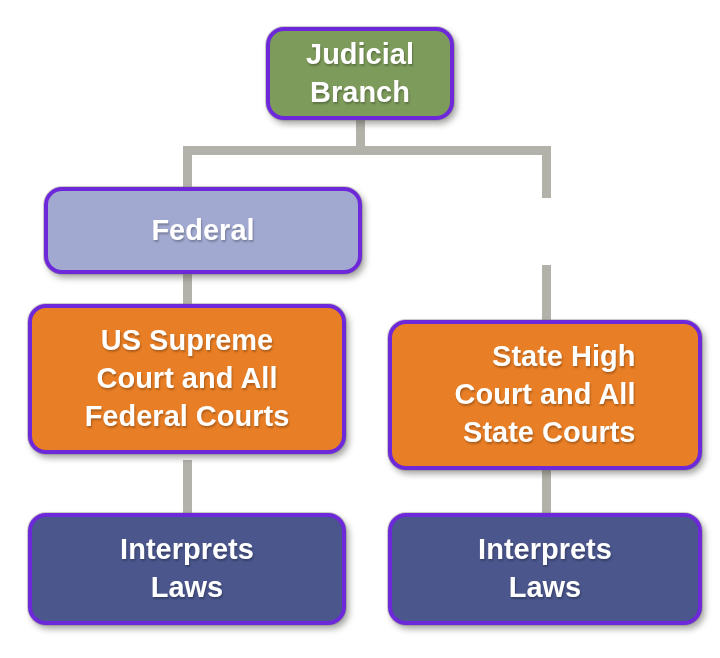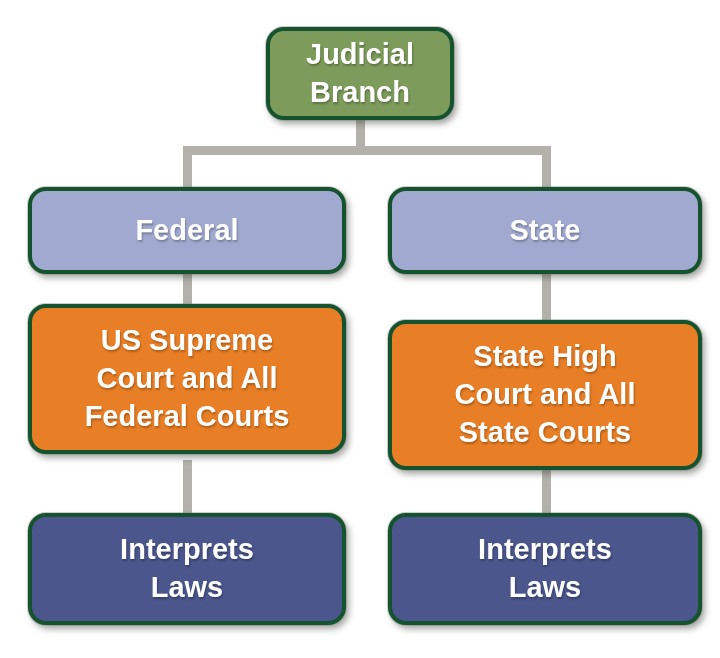--- a/index.html
+++ b/index.html
@@ -19,39 +19,39 @@
   .connector {
     position: absolute;
     background: var(--color-connector, #b3b2aa);
     z-index: 0;
   }
   
   .node {
     position: absolute;
     z-index: 1;
     box-sizing: border-box;
-    border: 4px solid #14532d;
+    border: 4px solid #6d28d9;
     border-radius: 18px;
     box-shadow: 0 0 0 1px rgba(120,120,115,0.35), 3px 4px 6px rgba(60,60,55,0.45);
     display: flex;
     align-items: center;
     justify-content: center;
     text-align: center;
     color: #ffffff;
     font-weight: bold;
     font-size: 29px;
     line-height: 1.30;
     white-space: pre-line;
     text-shadow: 1px 2px 2px rgba(0,0,0,0.25);
   }
   .node-root     { background: var(--color-root, #7d9b5b); left: 266px; top: 27px;  width: 188px; height: 93px; }
-  .node-federal  { background: var(--color-branch, #a1a9d0); left: 28px;  top: 187px; width: 318px; height: 87px; }
+  .node-federal  { background: var(--color-branch, #a1a9d0); left: 44px;  top: 187px; width: 318px; height: 87px; }
   .node-state    { background: var(--color-branch, #a1a9d0); left: 388px; top: 187px; width: 314px; height: 87px; }
   .node-court-l  { background: var(--color-court, #e87e25);  left: 28px;  top: 304px; width: 318px; height: 150px; }
-  .node-court-r  { background: var(--color-court, #e87e25);  left: 388px; top: 320px; width: 314px; height: 150px; }
+  .node-court-r  { background: var(--color-court, #e87e25);  left: 388px; top: 320px; width: 314px; height: 150px; text-align: right; }
   .node-func-l   { background: var(--color-function, #4a568c); left: 28px;  top: 513px; width: 318px; height: 112px; }
   .node-func-r   { background: var(--color-function, #4a568c); left: 388px; top: 513px; width: 314px; height: 112px; }
 
   .conn-root-stem   { left: 356px; top: 110px; width: 9px;  height: 45px; }
   .conn-hbar        { left: 183px; top: 146px; width: 368px; height: 9px; }
   .conn-drop-left   { left: 183px; top: 146px; width: 9px;  height: 52px; }
   .conn-drop-right  { left: 542px; top: 146px; width: 9px;  height: 52px; }
   .conn-fed-court   { left: 183px; top: 265px; width: 9px;  height: 65px; }
   .conn-state-court { left: 542px; top: 265px; width: 9px;  height: 65px; }
   .conn-court-func-l{ left: 183px; top: 460px; width: 9px;  height: 62px; }
@@ -73,23 +73,20 @@
 
   <div class="node node-root">
     <span>Judicial
 Branch</span>
   </div>
 
   <div class="node node-federal">
     <span>Federal</span>
   </div>
 
-  <div class="node node-state">
-    <span>State</span>
-  </div>
 
   <div class="node node-court-l">
     <span>US Supreme
 Court and All
 Federal Courts</span>
   </div>
 
   <div class="node node-court-r">
     <span>State High
 Court and All

